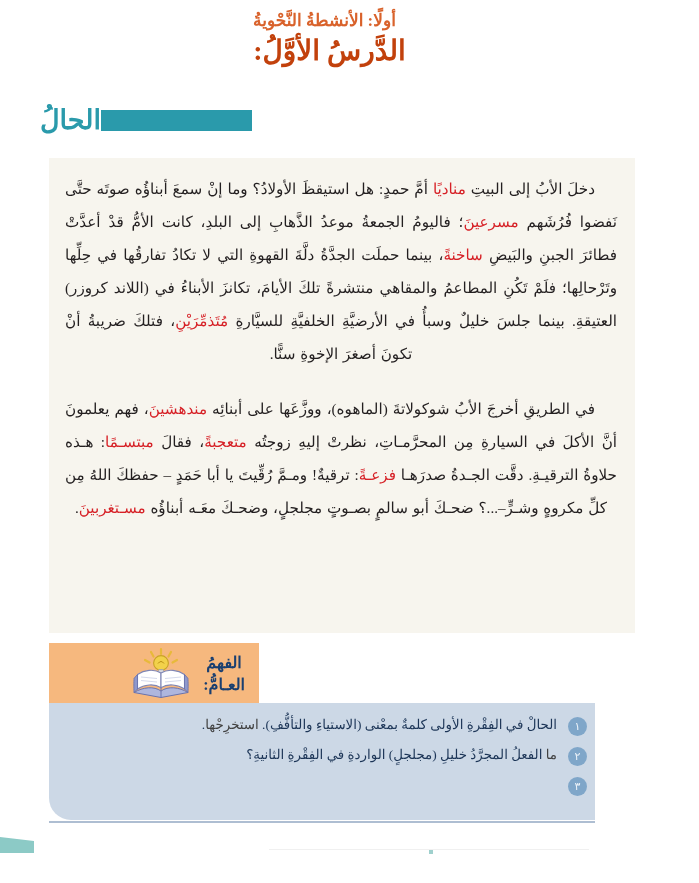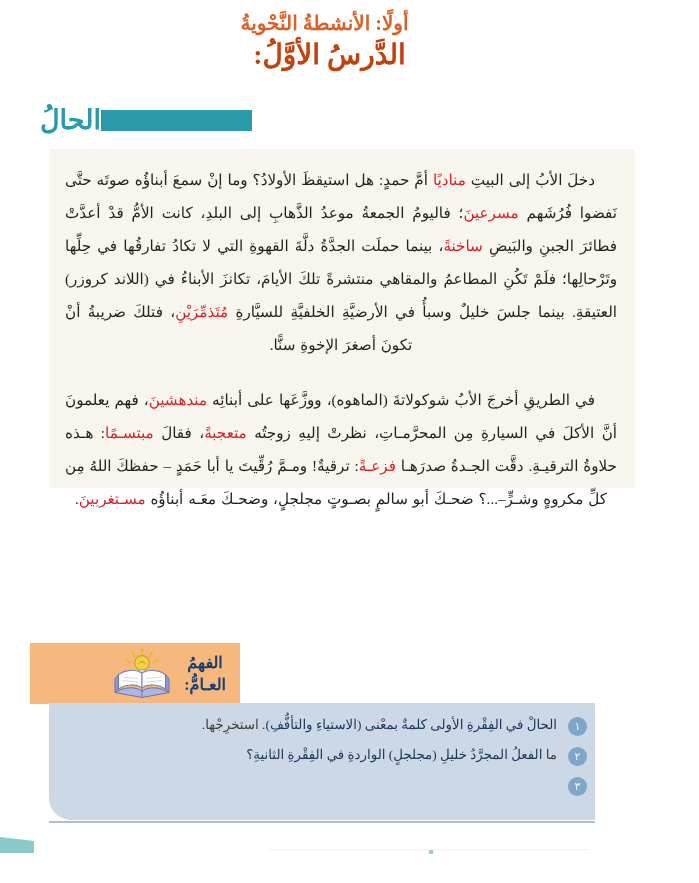--- a/index.html
+++ b/index.html
@@ -27,21 +27,21 @@
   .header-block {
     position: absolute;
     top: 10px;
     right: 40px;
     left: 40px;
     text-align: center;
   }
 
   .kicker {
     color: #d9622b;
-    font-size: 20px;
+    font-size: 17px;
     font-weight: bold;
     line-height: 1.35;
     letter-spacing: 0;
     margin: 0;
     padding-right: 50px;
   }
 
   .lesson-title {
     color: #c2410c;
     font-size: 28px;
@@ -74,24 +74,24 @@
   .topic-bar {
     height: 21px;
     width: 151px;
     background: #2a9aab;
     flex: 0 0 auto;
   }
 
   
   .passage-box {
     position: absolute;
-    top: 149px;
+    top: 158px;
     right: 64px;
     width: 586px;
-    height: 339px;
+    height: 475px;
     background: #f7f5ee;
     box-sizing: border-box;
     padding: 14px 18px 10px 16px;
   }
 
   .passage-p {
     color: #231f20;
     font-size: 15.2px;
     line-height: 33px;
     text-align: justify;
@@ -106,21 +106,21 @@
   }
 
   .hl {
     color: #d62026;
   }
 
   
   .comp-header {
     position: absolute;
     top: 643px;
-    right: 459px;
+    right: 440px;
     width: 210px;
     height: 61px;
     background: #f6b87e;
     display: flex;
     flex-direction: row;
     align-items: center;
     justify-content: flex-start;
     box-sizing: border-box;
     padding: 0 14px 0 0;
     gap: 6px;

